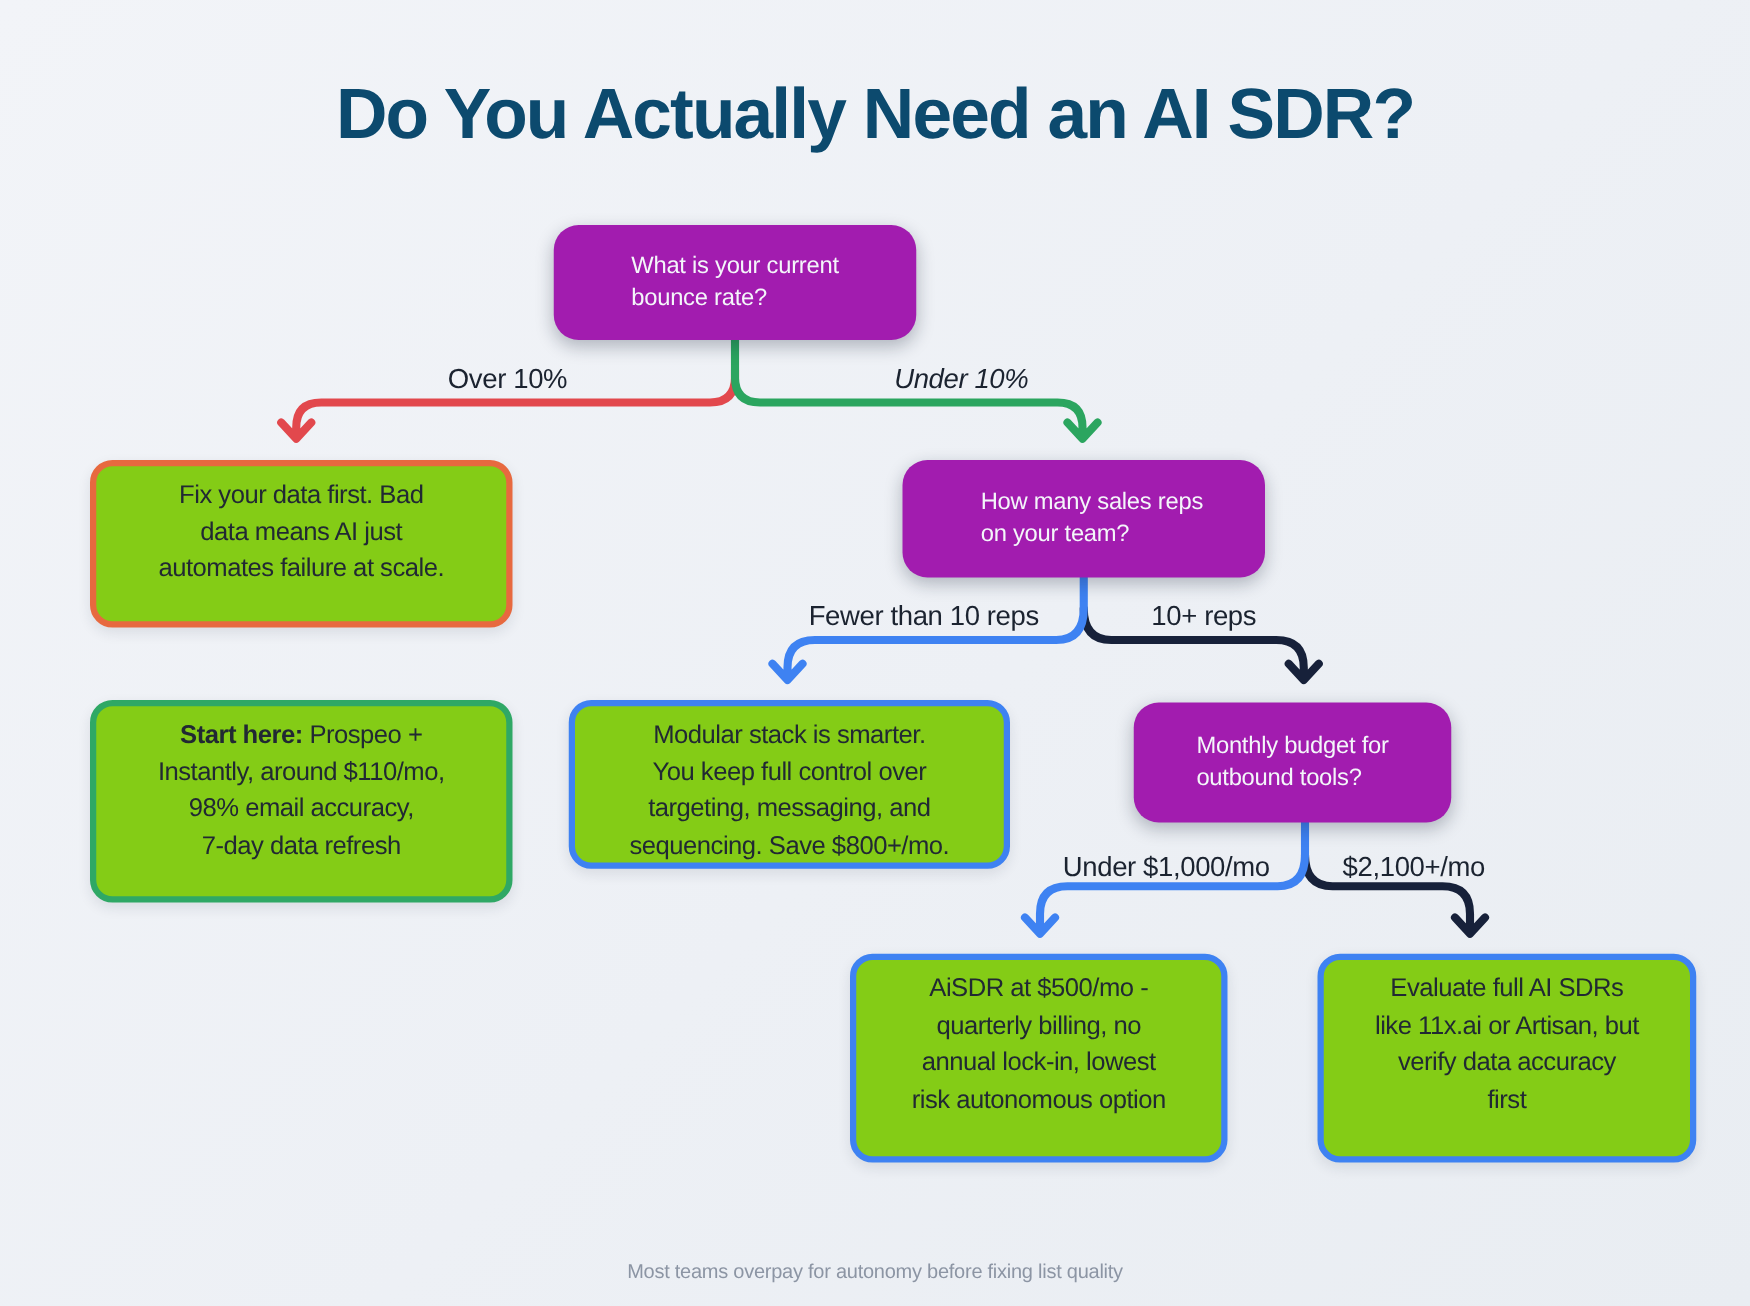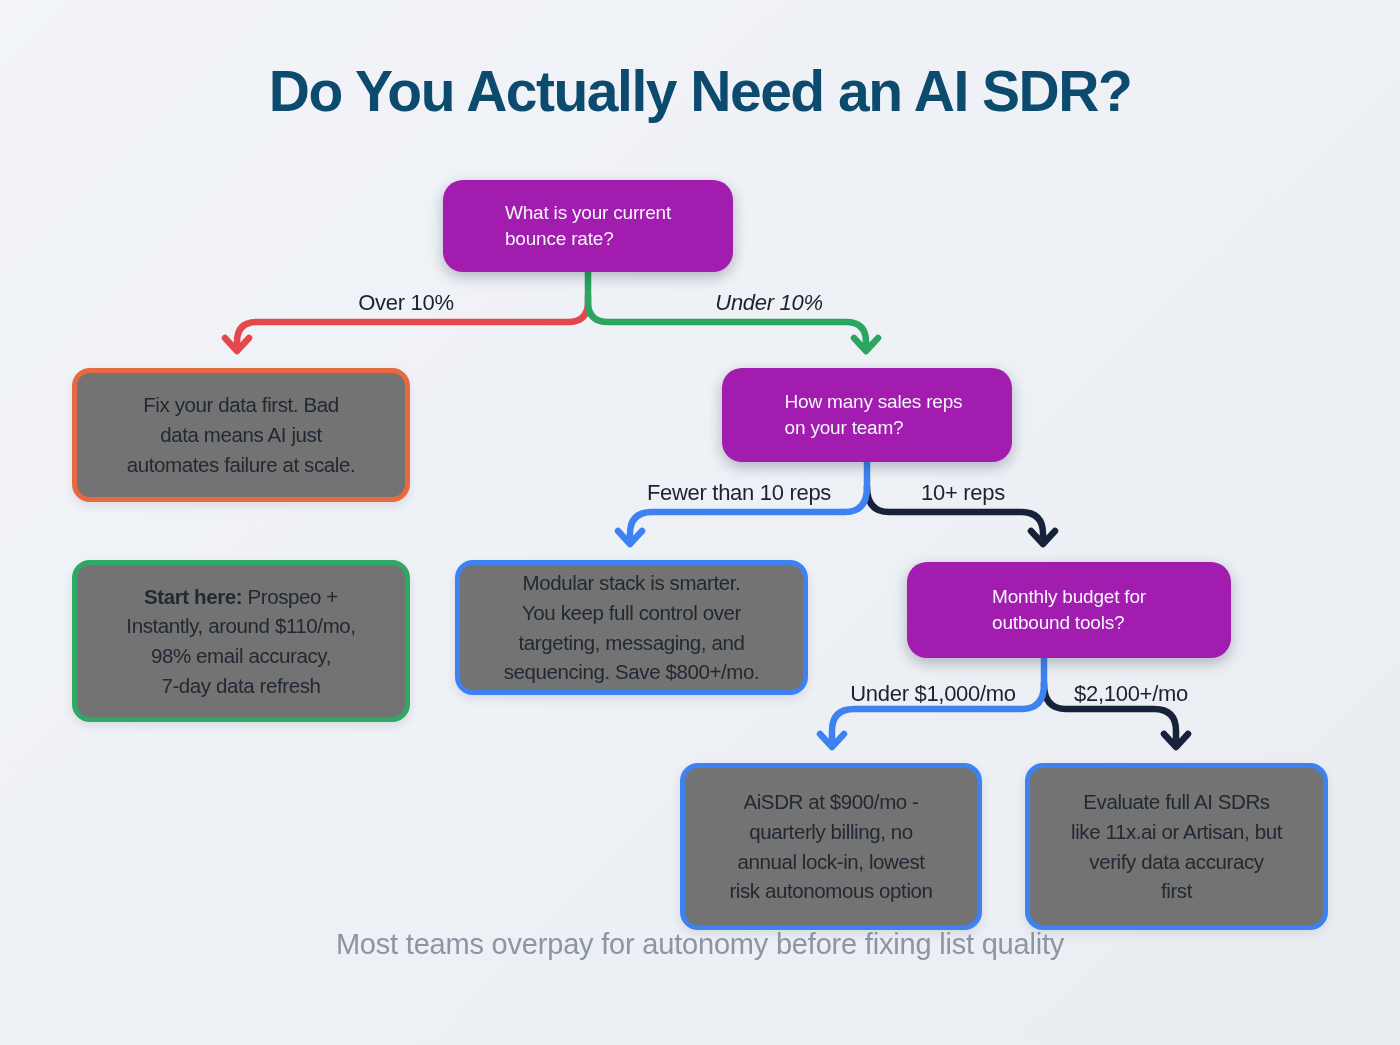--- a/index.html
+++ b/index.html
@@ -26,50 +26,50 @@
 
   .node {
     position:absolute; background:#a21caf; color:#f4f6fa;
     border-radius:20px; display:flex; align-items:center; justify-content:center;
     text-align:left; font-size:19px; font-weight:500; line-height:1.38;
     letter-spacing:-0.2px; white-space:pre-line;
     box-shadow:0 5px 14px rgba(18,28,52,.28);
   }
   #node-bounce { left:443px; top:180px; width:290px; height:92px; }
   #node-reps   { left:722px; top:368px; width:290px; height:94px;padding-left:13px; }
-  #node-budget { left:907px; top:562px; width:324px; height:96px; }
+  #node-budget { left:907px; top:562px; width:254px; height:96px; }
 
   .card {
-    position:absolute; background:#737373; border-radius:18px;
-    display:flex; align-items:center; justify-content:center; text-align:center;
+    position:absolute; background:#84cc16; border-radius:18px;
+    display:flex; align-items:flex-start; justify-content:center; text-align:center;
     font-size:20.5px; font-weight:500; letter-spacing:-0.4px; line-height:1.45;
     color:#212933; padding:8px; white-space:pre-line;
     box-shadow:0 4px 10px rgba(25,35,60,.10);
   }
   #box-fix      { left:72px;  top:368px; width:338px; height:134px; border:5px solid #e7693f; }
   #box-start    { left:72px;  top:560px; width:338px; height:162px; border:5px solid #2fa865; }
   #box-modular  { left:455px; top:560px; width:353px; height:135px; border:5px solid #3e82f2; }
   #box-aisdr    { left:680px; top:763px; width:302px; height:167px; border:5px solid #3e82f2; }
-  #box-evaluate { left:1025px;top:763px; width:303px; height:167px; border:5px solid #3e82f2; }
+  #box-evaluate { left:1054px;top:763px; width:303px; height:167px; border:5px solid #3e82f2; }
   .card strong { font-weight:700; }
 
   .edge-label {
     position:absolute; text-align:center; font-size:22px; font-weight:500;
     color:#1b2330; letter-spacing:-0.3px;
   }
   #lbl-over10   { left:301px;  top:290px; width:210px; }
   #lbl-under10  { left:664px;  top:290px; width:210px;font-style:italic; }
   #lbl-fewer    { left:614px;  top:480px; width:250px; }
   #lbl-10plus   { left:863px;  top:480px; width:200px; }
   #lbl-under1k  { left:823px;  top:681px; width:220px; }
   #lbl-2500plus { left:1031px; top:681px; width:200px; }
 
   .footer {
-    position:absolute; top:928px; left:0; width:1400px; text-align:center;
-    font-size:29px; color:#8c95a4; letter-spacing:-0.2px;
+    position:absolute; top:1009px; left:0; width:1400px; text-align:center;
+    font-size:16px; color:#8c95a4; letter-spacing:-0.2px;
   }
 </style>
 </head>
 <body>
 
 <div class="canvas">
 
   <h1 class="title">Do You Actually Need an AI SDR?</h1>
 
   <svg class="edges" viewBox="0 0 1400 1045" xmlns="http://www.w3.org/2000/svg">
@@ -112,21 +112,21 @@
   </div>
 
   <div class="card" id="box-modular">
     <p>Modular stack is smarter.
 You keep full control over
 targeting, messaging, and
 sequencing. Save $800+/mo.</p>
   </div>
 
   <div class="card" id="box-aisdr">
-    <p>AiSDR at $900/mo -
+    <p>AiSDR at $500/mo -
 quarterly billing, no
 annual lock-in, lowest
 risk autonomous option</p>
   </div>
 
   <div class="card" id="box-evaluate">
     <p>Evaluate full AI SDRs
 like 11x.ai or Artisan, but
 verify data accuracy
 first</p>

